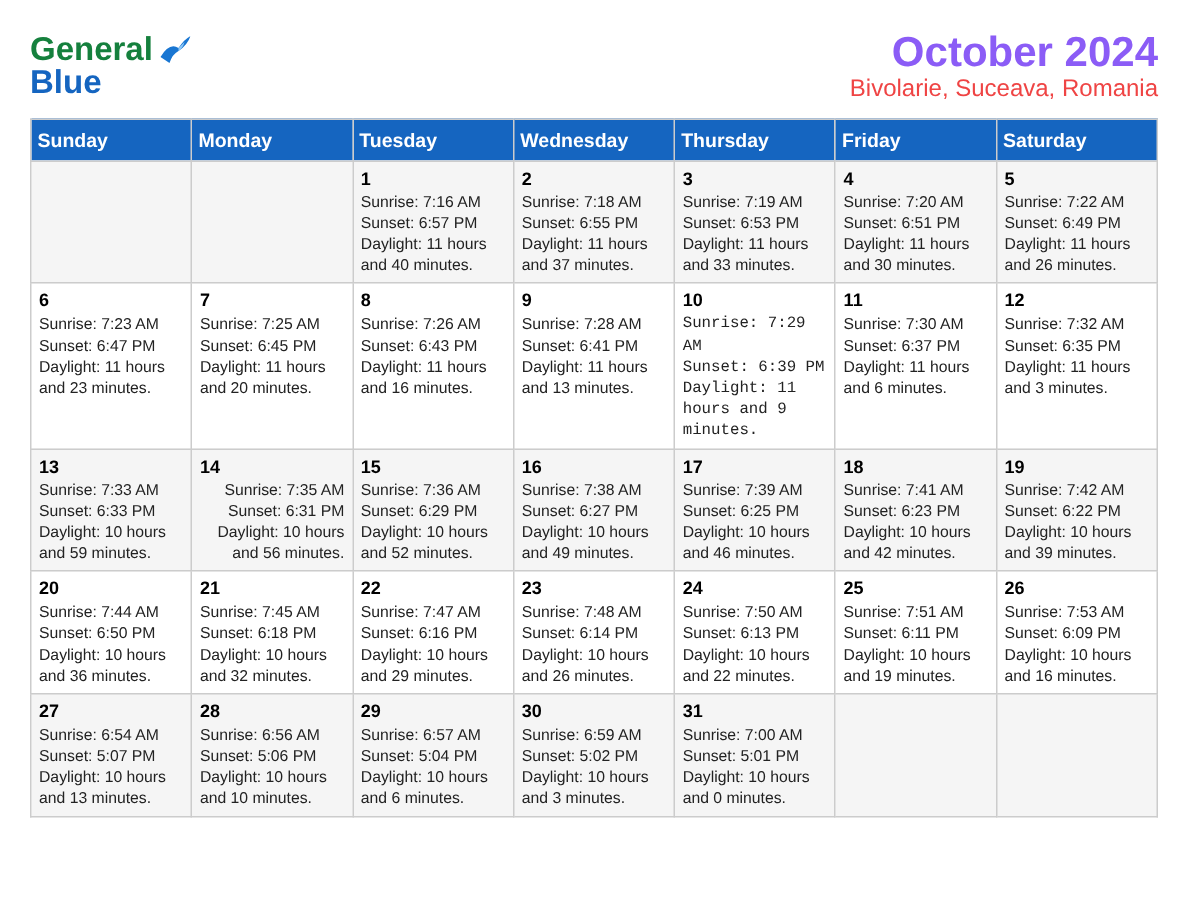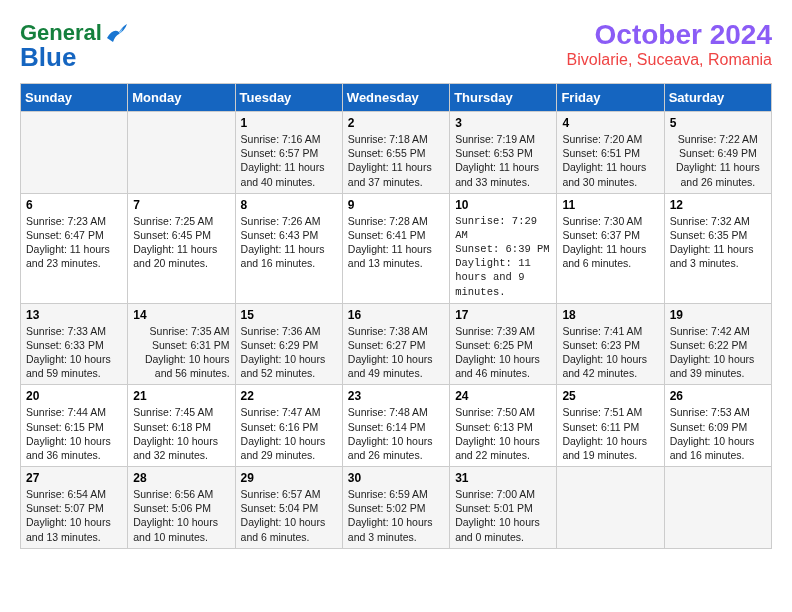--- a/index.html
+++ b/index.html
@@ -83,21 +83,21 @@
 
 <div class="header-area">
   <div class="logo">
     <div class="logo-row">
       <span style="font-size:22px;font-weight:bold;color:#15803d;">General</span>
       <svg width="22" height="18" viewBox="0 0 22 18" style="margin-left:3px;">
         <path d="M2 14 Q8 4 14 8 Q18 2 22 0 Q20 6 14 10 Q10 12 8 18 Q5 16 2 14Z" fill="#1976d2"></path>
         <path d="M14 8 Q16 6 18 4 Q17 8 14 10Z" fill="#90caf9"></path>
       </svg>
     </div>
-    <span style="font-size:26px;font-weight:bold;color:#1565c0;margin-top:-4px;">Blue</span>
+    <span style="font-size:22px;font-weight:bold;color:#1565c0;margin-top:-4px;">Blue</span>
   </div>
   <div class="title-area">
     <div class="month-title">October 2024</div>
     <div class="location-title">Bivolarie, Suceava, Romania</div>
   </div>
 </div>
 
 <table>
   <thead>
     <tr id="weekday-header">
@@ -133,21 +133,21 @@
 Daylight: 11 hours and 33 minutes.</div>
         </td>
         <td>
           <span class="day-num">4</span>
           <div class="day-info" style="white-space: pre-line;">Sunrise: 7:20 AM
 Sunset: 6:51 PM
 Daylight: 11 hours and 30 minutes.</div>
         </td>
         <td>
           <span class="day-num">5</span>
-          <div class="day-info" style="white-space: pre-line; text-align: center;">Sunrise: 7:22 AM
+          <div class="day-info" style="white-space: pre-line;">Sunrise: 7:22 AM
 Sunset: 6:49 PM
 Daylight: 11 hours and 26 minutes.</div>
         </td>
       </tr>
       <tr>
         <td>
           <span class="day-num">6</span>
           <div class="day-info" style="white-space: pre-line;">Sunrise: 7:23 AM
 Sunset: 6:47 PM
 Daylight: 11 hours and 23 minutes.</div>
@@ -230,21 +230,21 @@
           <span class="day-num">19</span>
           <div class="day-info" style="white-space: pre-line;">Sunrise: 7:42 AM
 Sunset: 6:22 PM
 Daylight: 10 hours and 39 minutes.</div>
         </td>
       </tr>
       <tr>
         <td>
           <span class="day-num">20</span>
           <div class="day-info" style="white-space: pre-line;">Sunrise: 7:44 AM
-Sunset: 6:15 PM
+Sunset: 6:50 PM
 Daylight: 10 hours and 36 minutes.</div>
         </td>
         <td>
           <span class="day-num">21</span>
           <div class="day-info" style="white-space: pre-line;">Sunrise: 7:45 AM
 Sunset: 6:18 PM
 Daylight: 10 hours and 32 minutes.</div>
         </td>
         <td>
           <span class="day-num">22</span>

